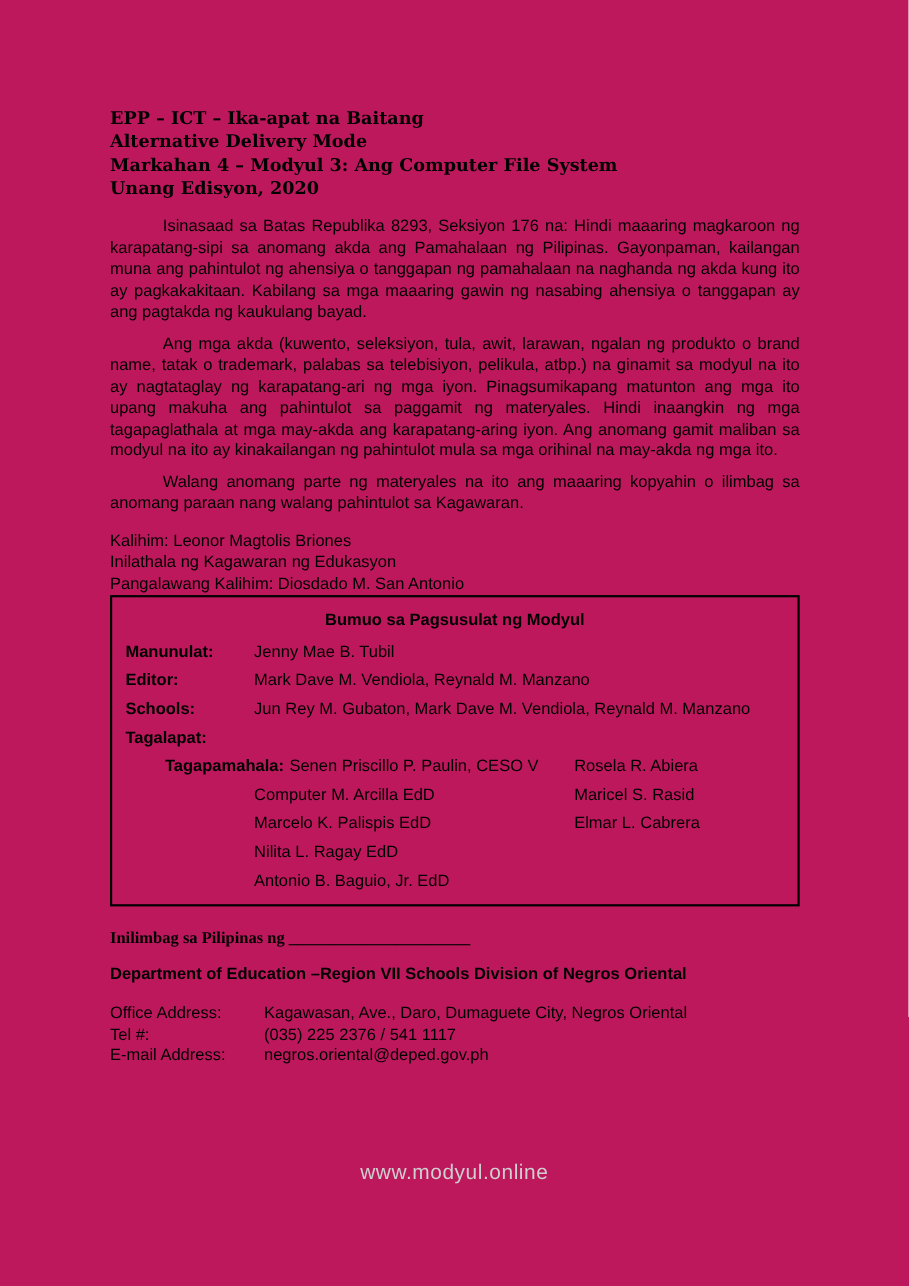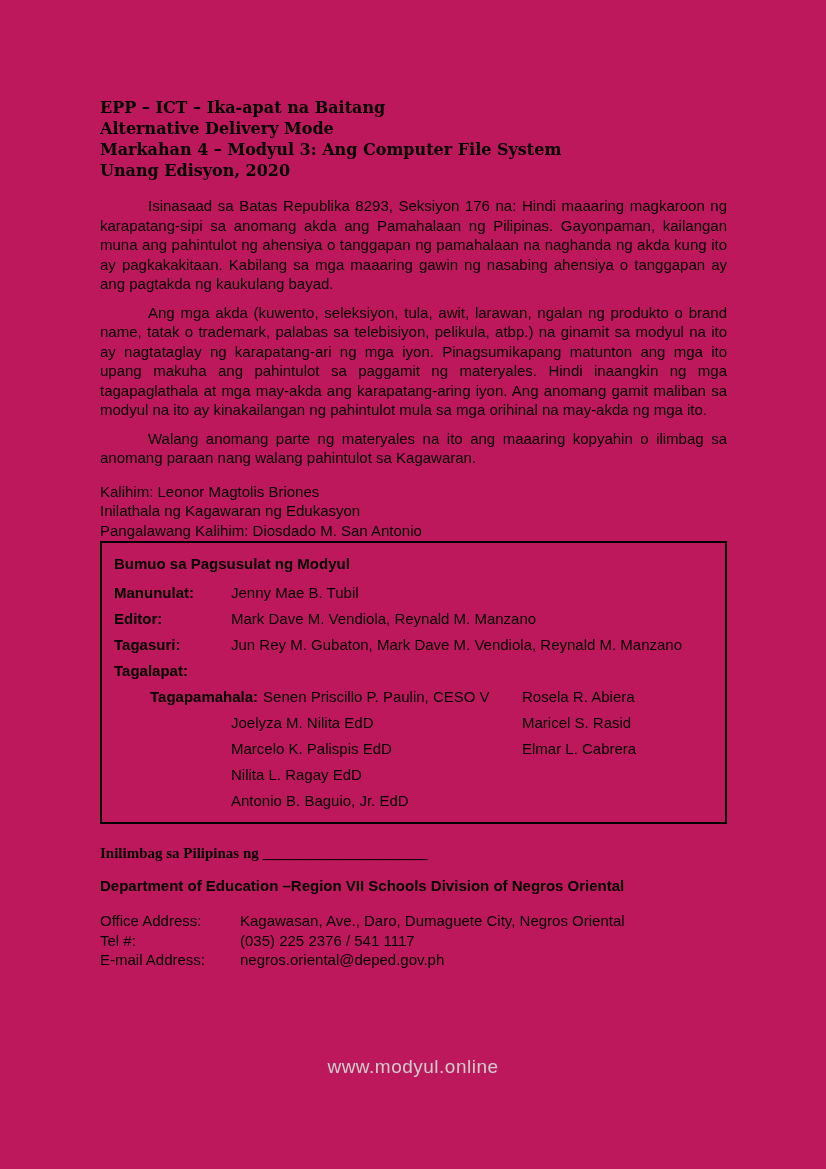--- a/index.html
+++ b/index.html
@@ -36,20 +36,21 @@
   .body-para.first { margin-top: 15px; }
   .publisher { margin-top: 14px; line-height: 19.5px; }
   .credits-box {
     margin-top: 1px;
     border: 2px solid #000000;
     padding: 13px 12px 8px 12px;
     box-sizing: border-box;
     width: 627px;
   }
   .box-title {
+    text-align: center;
     font-weight: bold;
     line-height: 16px;
     margin-bottom: 8px;
   }
   .credit-row {
     display: grid;
     grid-template-columns: 117px 1fr;
     line-height: 26px;
   }
   .credit-label { font-weight: bold; }
@@ -109,33 +110,33 @@
 
       <div class="credit-row">
         <div class="credit-label">Manunulat:</div>
         <div class="credit-value">Jenny Mae B. Tubil</div>
       </div>
       <div class="credit-row">
         <div class="credit-label">Editor:</div>
         <div class="credit-value">Mark Dave M. Vendiola, Reynald M. Manzano</div>
       </div>
       <div class="credit-row">
-        <div class="credit-label">Tagasuri:</div>
+        <div class="credit-label">Schools:</div>
         <div class="credit-value">Jun Rey M. Gubaton, Mark Dave M. Vendiola, Reynald M. Manzano</div>
       </div>
       <div class="credit-row">
         <div class="credit-label">Tagalapat:</div>
         <div class="credit-value"></div>
       </div>
 
       <div class="mgmt">
         <div class="mgmt-first">
           <span class="credit-label">Tagapamahala:</span><span>Senen Priscillo P. Paulin, CESO V</span>
         </div>
-        <div class="mgmt-item">Joelyza M. Nilita EdD</div>
+        <div class="mgmt-item">Computer M. Arcilla EdD</div>
         <div class="mgmt-item">Marcelo K. Palispis EdD</div>
         <div class="mgmt-item">Nilita L. Ragay EdD</div>
         <div class="mgmt-item">Antonio B. Baguio, Jr. EdD</div>
         <div class="mgmt-right">
           <div>Rosela R. Abiera</div>
           <div>Maricel S. Rasid</div>
           <div>Elmar L. Cabrera</div>
         </div>
       </div>
     </div>

